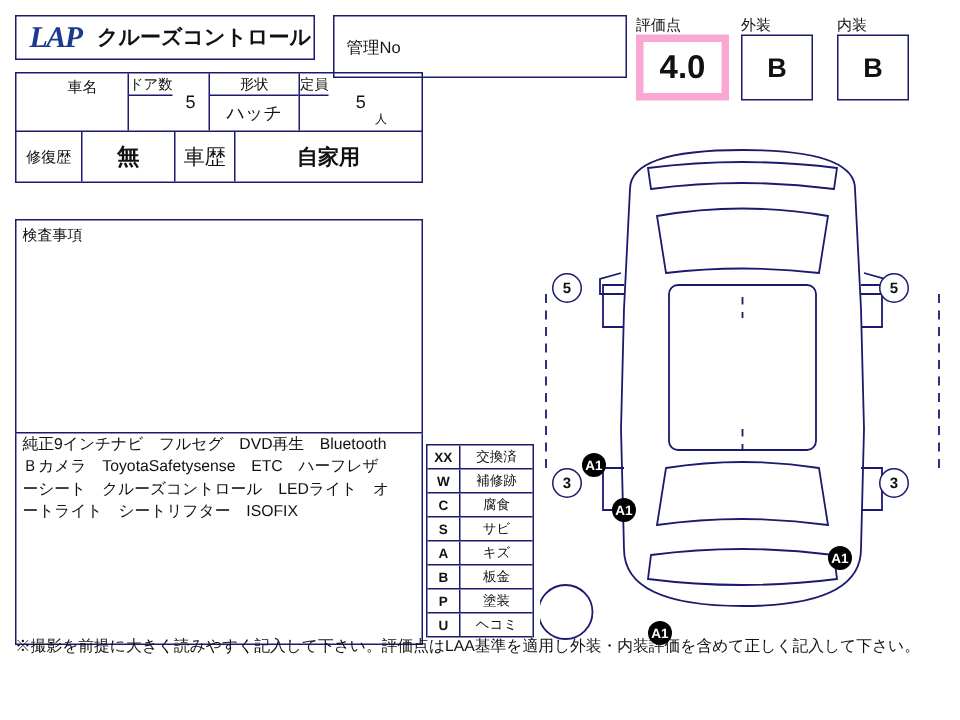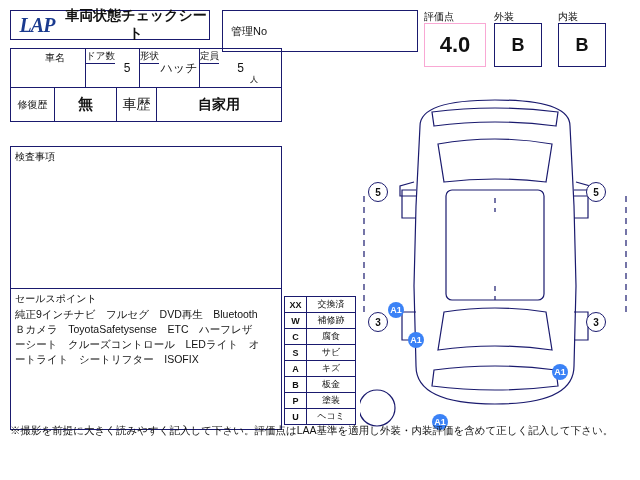--- a/index.html
+++ b/index.html
@@ -8,33 +8,33 @@
 
   
   .hdr{position:absolute;left:10px;top:10px;width:620px;height:32px;}
   .logo-box{position:absolute;left:0;top:0;width:200px;height:30px;border:1px solid #1a1a6e;box-sizing:border-box;display:flex;align-items:center;}
   .logo{width:52px;height:28px;display:flex;align-items:center;justify-content:center;font-family:"Liberation Serif",serif;font-style:italic;font-weight:bold;font-size:20px;color:#1a3a8f;letter-spacing:-1px;}
   .logo-title{flex:1;text-align:center;font-size:14px;font-weight:bold;color:#111;letter-spacing:0px;}
   .kanri{position:absolute;left:212px;top:0;width:196px;height:42px;border:1px solid #1a1a6e;box-sizing:border-box;display:flex;align-items:center;}
   .kanri .lbl{font-size:11px;padding:0 8px;color:#111;}
   .kanri .val{font-size:11px;color:#111;}
   .hyouka-lbl{position:absolute;left:414px;top:0;font-size:10px;color:#111;}
-  .hyouka-box{position:absolute;left:414px;top:13px;width:62px;height:44px;border:1px solid #f9a8d4;box-sizing:border-box;display:flex;align-items:center;justify-content:center;font-size:22px;font-weight:bold;}
+  .hyouka-box{position:absolute;left:414px;top:13px;width:62px;height:44px;border:5px solid #f9a8d4;box-sizing:border-box;display:flex;align-items:center;justify-content:center;font-size:22px;font-weight:bold;}
   .gaisou-lbl{position:absolute;left:484px;top:0;font-size:10px;}
   .gaisou-box{position:absolute;left:484px;top:13px;width:48px;height:44px;border:1px solid #1a1a6e;box-sizing:border-box;display:flex;align-items:center;justify-content:center;font-size:18px;font-weight:bold;}
   .naisou-lbl{position:absolute;left:548px;top:0;font-size:10px;}
   .naisou-box{position:absolute;left:548px;top:13px;width:48px;height:44px;border:1px solid #1a1a6e;box-sizing:border-box;display:flex;align-items:center;justify-content:center;font-size:18px;font-weight:bold;}
 
   
   .leftcol{position:absolute;left:10px;top:48px;width:272px;}
   .row1{position:relative;height:40px;border:1px solid #1a1a6e;box-sizing:border-box;display:flex;padding-left:31px;}
   .c-sharyo-lbl{width:44px;border-right:1px solid #1a1a6e;box-sizing:border-box;font-size:10px;display:flex;align-items:flex-start;justify-content:flex-start;padding:2px 0 0 3px;}
   .c-sharyo-val{flex:1;border-right:1px solid #1a1a6e;box-sizing:border-box;display:flex;align-items:center;justify-content:center;font-size:17px;font-weight:bold;font-family:"Liberation Serif",serif;}
   .c-door{width:54px;border-right:1px solid #1a1a6e;box-sizing:border-box;display:flex;flex-direction:row;}
-  .c-katachi{width:60px;border-right:1px solid #1a1a6e;box-sizing:border-box;display:flex;flex-direction:row;}
+  .c-katachi{width:60px;border-right:1px solid #1a1a6e;box-sizing:border-box;display:flex;flex-direction:column;}
   .c-teiin{width:62px;box-sizing:border-box;display:flex;flex-direction:row;}
   .sub-lbl{height:15px;border-bottom:1px solid #1a1a6e;font-size:9.5px;display:flex;align-items:center;justify-content:center;box-sizing:border-box;}
   .sub-val{flex:1;display:flex;align-items:center;justify-content:center;font-size:12px;position:relative;}
   .sub-val .unit{font-size:8px;position:absolute;right:4px;bottom:2px;}
 
   .row2{position:relative;height:34px;border:1px solid #1a1a6e;border-top:0;box-sizing:border-box;display:flex;}
   .r2-lbl{width:44px;border-right:1px solid #1a1a6e;box-sizing:border-box;font-size:10px;display:flex;align-items:center;justify-content:center;}
   .r2-val{width:62px;border-right:1px solid #1a1a6e;box-sizing:border-box;display:flex;align-items:center;justify-content:center;font-size:15px;font-weight:bold;font-family:"Liberation Serif",serif;}
   .r2-lbl2{width:40px;border-right:1px solid #1a1a6e;box-sizing:border-box;font-size:14px;display:flex;align-items:center;justify-content:center;}
   .r2-val2{flex:1;display:flex;align-items:center;justify-content:center;font-size:14px;font-weight:bold;font-family:"Liberation Serif",serif;}
@@ -50,34 +50,34 @@
   .legend{position:absolute;left:284px;top:296px;width:72px;border:1px solid #1a1a6e;border-bottom:0;box-sizing:border-box;}
   .lg-row{display:flex;height:16px;border-bottom:1px solid #1a1a6e;box-sizing:border-box;}
   .lg-k{width:22px;border-right:1px solid #1a1a6e;box-sizing:border-box;font-size:9px;display:flex;align-items:center;justify-content:center;font-weight:bold;}
   .lg-v{flex:1;font-size:9px;display:flex;align-items:center;justify-content:center;}
 
   
   .diagram{position:absolute;left:360px;top:86px;width:270px;height:344px;}
   .diagram svg{display:block;}
 
   .marker{position:absolute;border-radius:50%;display:flex;align-items:center;justify-content:center;font-size:9px;font-weight:bold;box-sizing:border-box;}
-  .m-red{background:#3b82f6;color:#fff;width:16px;height:16px;}
+  .m-red{background:#000000;color:#fff;width:16px;height:16px;}
   .m-white{background:#fff;color:#111;border:1px solid #1a1a6e;width:20px;height:20px;font-size:10px;}
 
   .footer{position:absolute;left:10px;top:424px;width:620px;font-size:10.5px;color:#111;}
 </style>
 </head>
 <body>
 
 <div class="sheet">
 
   <div class="hdr">
     <div class="logo-box">
       <div class="logo">LAP</div>
-      <div class="logo-title">車両状態チェックシート</div>
+      <div class="logo-title">クルーズコントロール</div>
     </div>
     <div class="kanri">
       <span class="lbl">管理No</span>
     </div>
     <div class="hyouka-lbl">評価点</div>
     <div class="hyouka-box">4.0</div>
     <div class="gaisou-lbl">外装</div>
     <div class="gaisou-box">B</div>
     <div class="naisou-lbl">内装</div>
     <div class="naisou-box">B</div>
@@ -109,21 +109,20 @@
       <div class="r2-val2">自家用</div>
     </div>
   </div>
 
   <div class="inspect">
     <div class="t">検査事項</div>
     <div class="t"></div>
   </div>
 
   <div class="sales">
-    <div class="t">セールスポイント</div>
     <div class="body">純正9インチナビ　フルセグ　DVD再生　Bluetooth
 Ｂカメラ　ToyotaSafetysense　ETC　ハーフレザ
 ーシート　クルーズコントロール　LEDライト　オ
 ートライト　シートリフター　ISOFIX</div>
   </div>
 
   <div class="legend">
     <div class="lg-row">
       <div class="lg-k">XX</div>
       <div class="lg-v">交換済</div>

